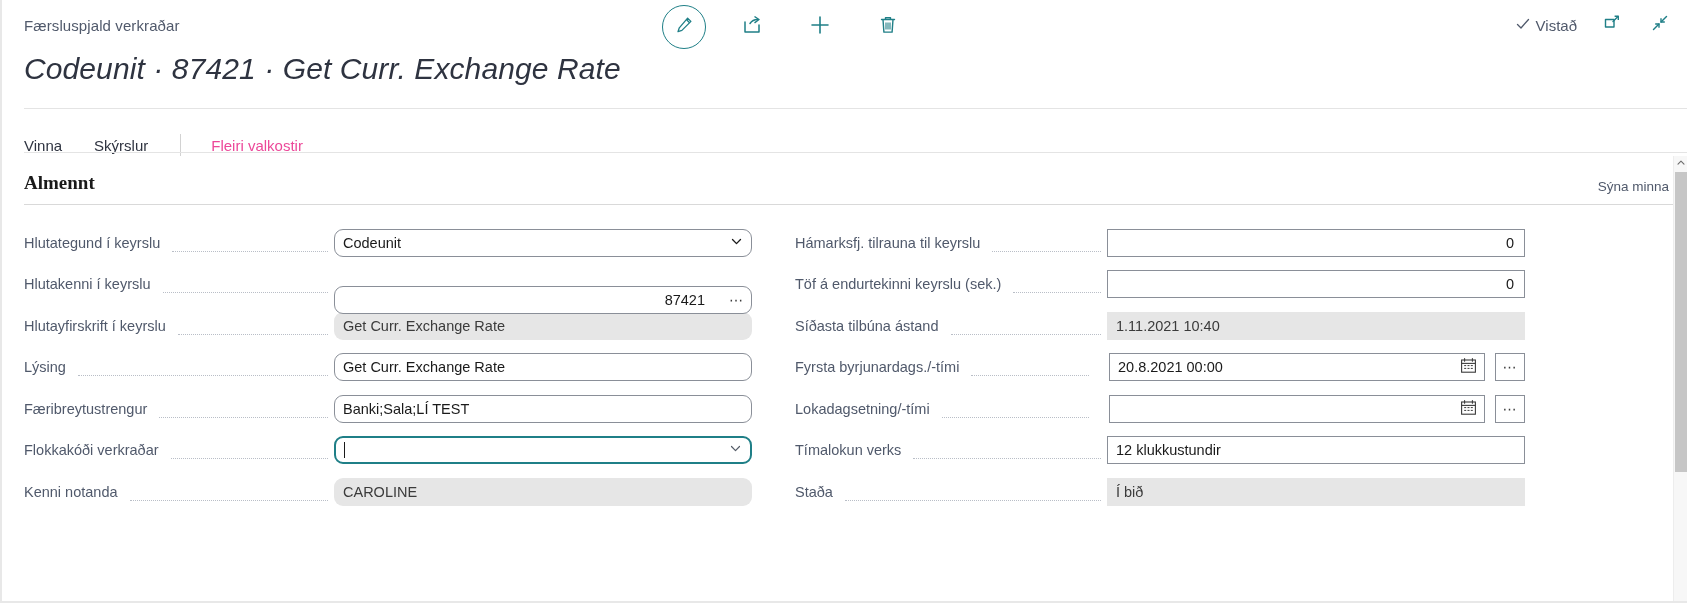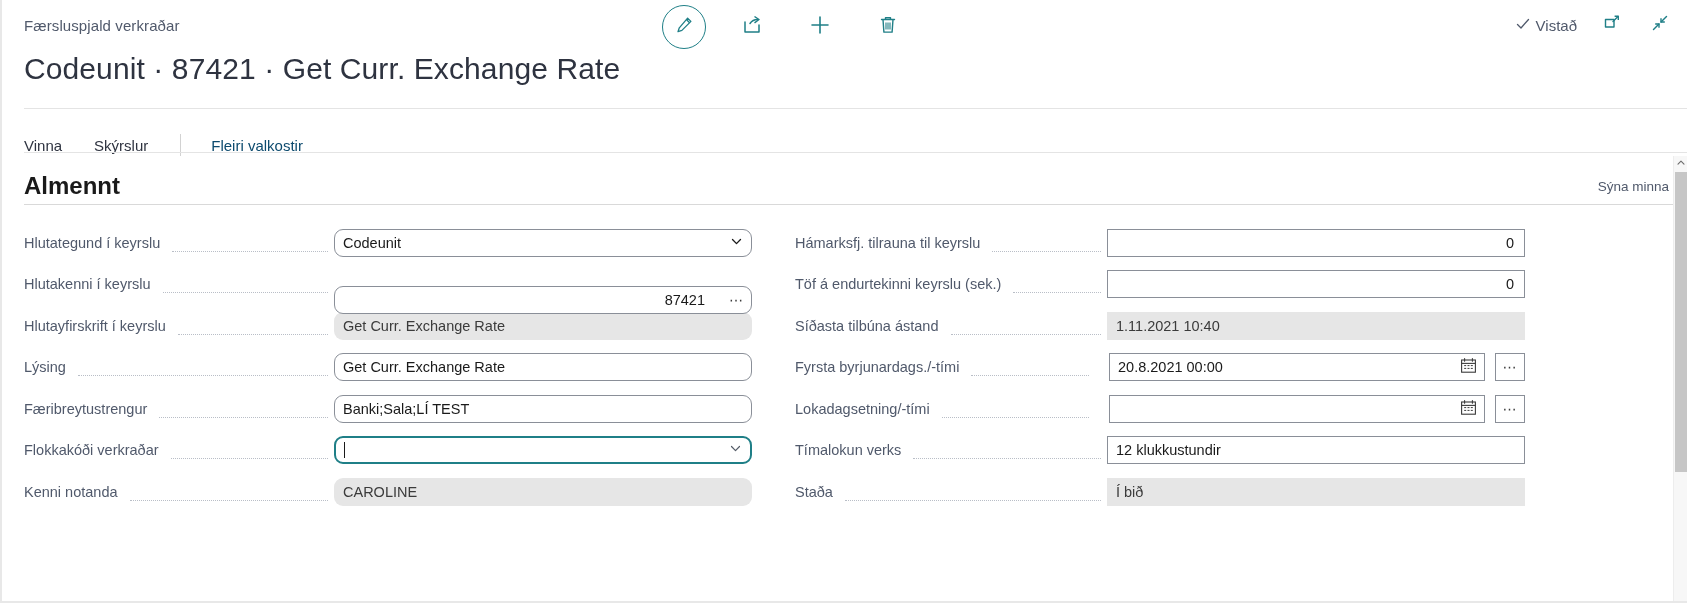--- a/index.html
+++ b/index.html
@@ -68,20 +68,21 @@
 
   
   .title {
     position: absolute;
     left: 22px; top: 52px;
     font-size: 30px;
     font-weight: 300;
     color: #2e3340;
     letter-spacing: .1px;
     white-space: nowrap;
+    font-style: italic;
   }
   .title-rule {
     position: absolute;
     left: 22px; right: 0; top: 108px;
     height: 1px; background: #e4e4e4;
   }
 
   
   .menubar {
     position: absolute;
@@ -94,34 +95,35 @@
     color: #2e3340;
     margin-right: 32px;
     cursor: pointer;
     white-space: nowrap;
   }
   .menu-sep {
     width: 1px; height: 22px;
     background: #d2d2d2;
     margin-right: 30px;
   }
-  .menu-item.muted { color: #0c4a6e; margin-right: 16px; }
+  .menu-item.muted { color: #ec4899; margin-right: 16px; }
   .menu-rule {
     position: absolute;
     left: 22px; right: 0; top: 152px;
     height: 1px; background: #e4e4e4;
   }
 
   
   .section-head {
     position: absolute;
     left: 22px; top: 172px;
-    font-size: 24px;
+    font-size: 19px;
     font-weight: 600;
     color: #1a1a1a;
+    font-family: Liberation Serif, serif;
   }
   .show-less {
     position: absolute;
     right: 18px; top: 179px;
     font-size: 13.5px;
     color: #50596b;
     cursor: pointer;
   }
   .section-rule {
     position: absolute;

